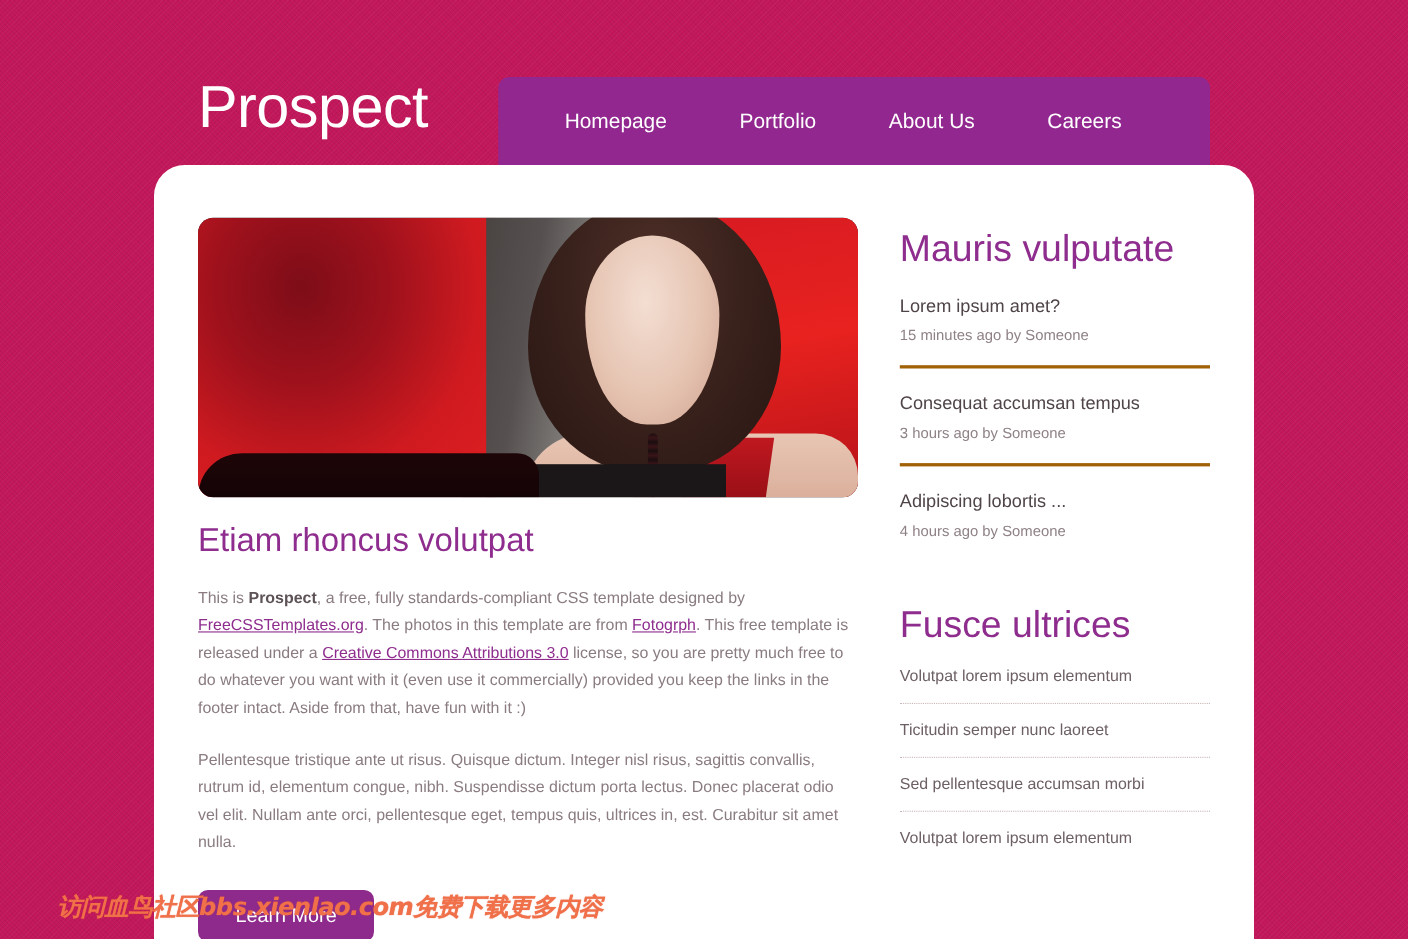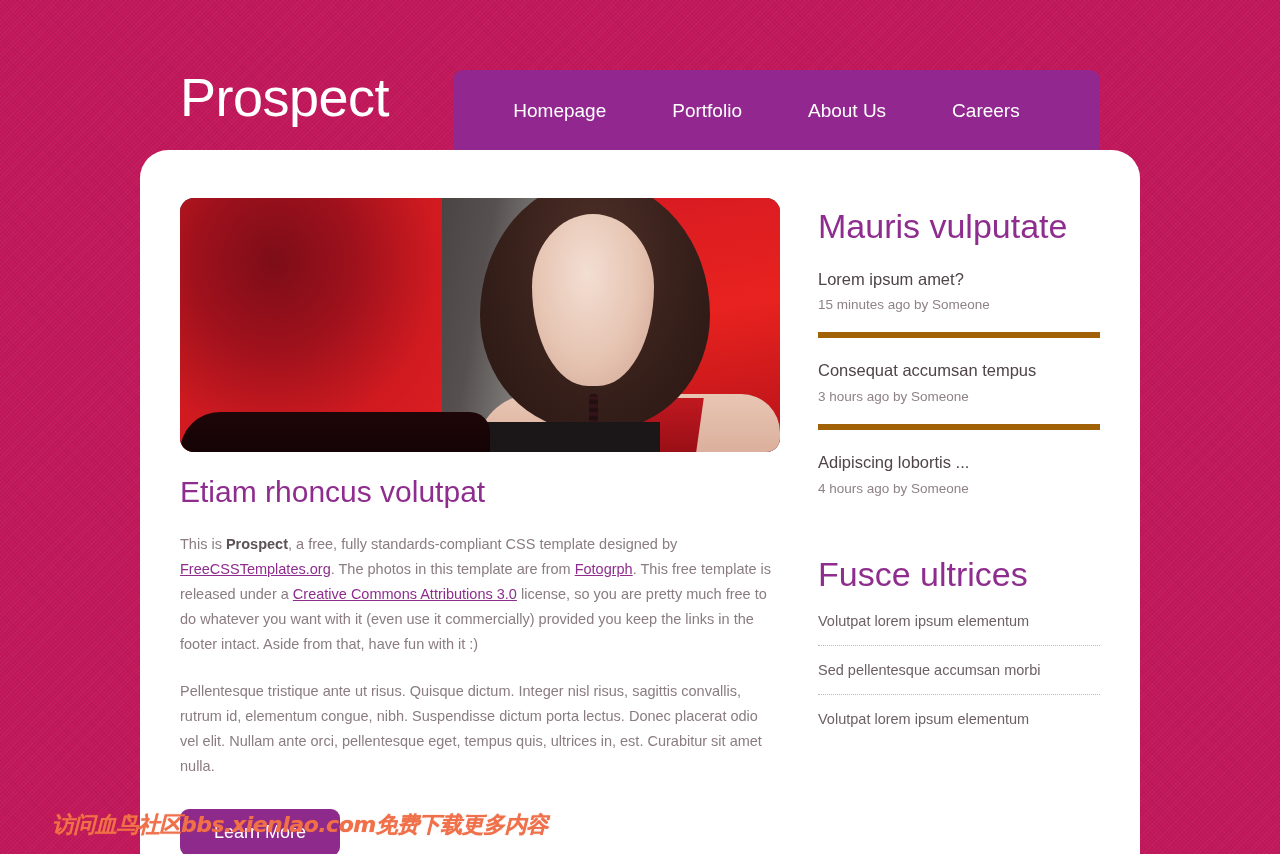--- a/index.html
+++ b/index.html
@@ -187,21 +187,21 @@
   .sb-heading {
     font-size: 34px;
     font-weight: 400;
     color: #8e2d8e;
     line-height: 1.2;
   }
 
   #posts-list { margin-top: 22px; }
   .post-item { padding-bottom: 20px; }
   .post-item + .post-item {
-    border-top: 6px solid #a16207;
+    border-top: 3px solid #a16207;
     padding-top: 22px;
   }
   .post-title {
     font-size: 16.5px;
     color: #4f4447;
     line-height: 1.25;
   }
   .post-meta {
     margin-top: 8px;
     font-size: 13.5px;
@@ -296,20 +296,23 @@
         </div>
       </div>
 
       <div id="links-section">
         <h2 class="sb-heading">Fusce ultrices</h2>
         <div id="links-list">
           <div class="link-item">
             <a>Volutpat lorem ipsum elementum</a>
           </div>
           <div class="link-item">
+            <a>Ticitudin semper nunc laoreet</a>
+          </div>
+          <div class="link-item">
             <a>Sed pellentesque accumsan morbi</a>
           </div>
           <div class="link-item">
             <a>Volutpat lorem ipsum elementum</a>
           </div>
         </div>
       </div>
 
     </aside>
   </div>

